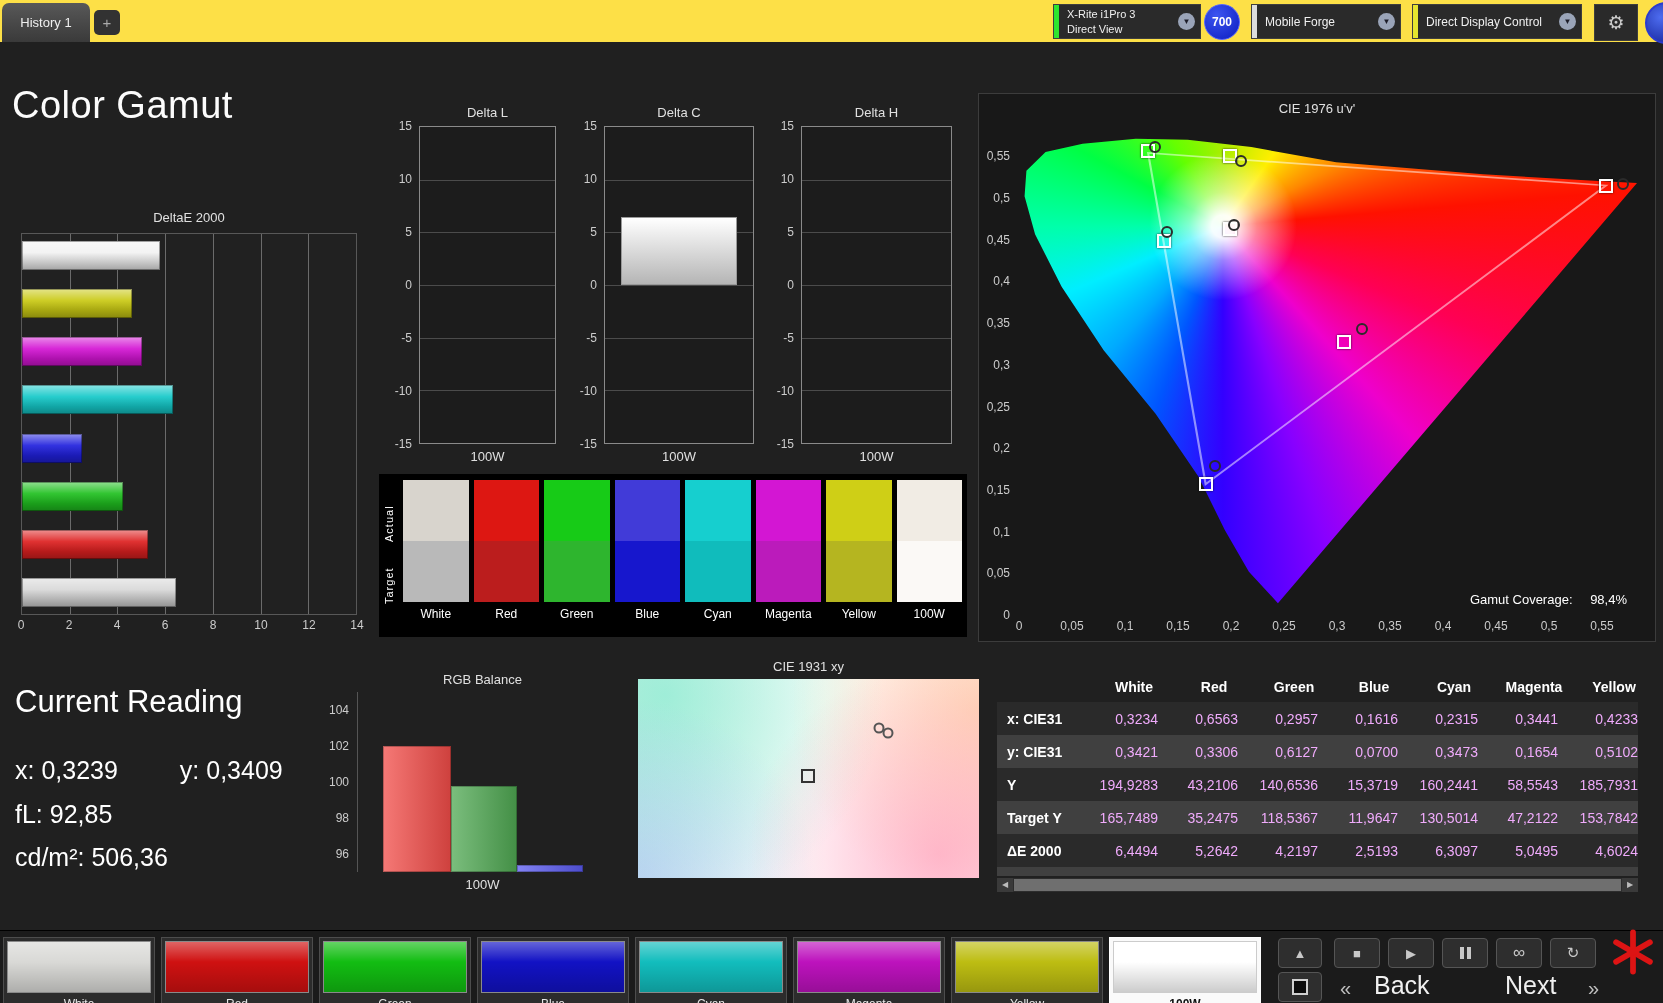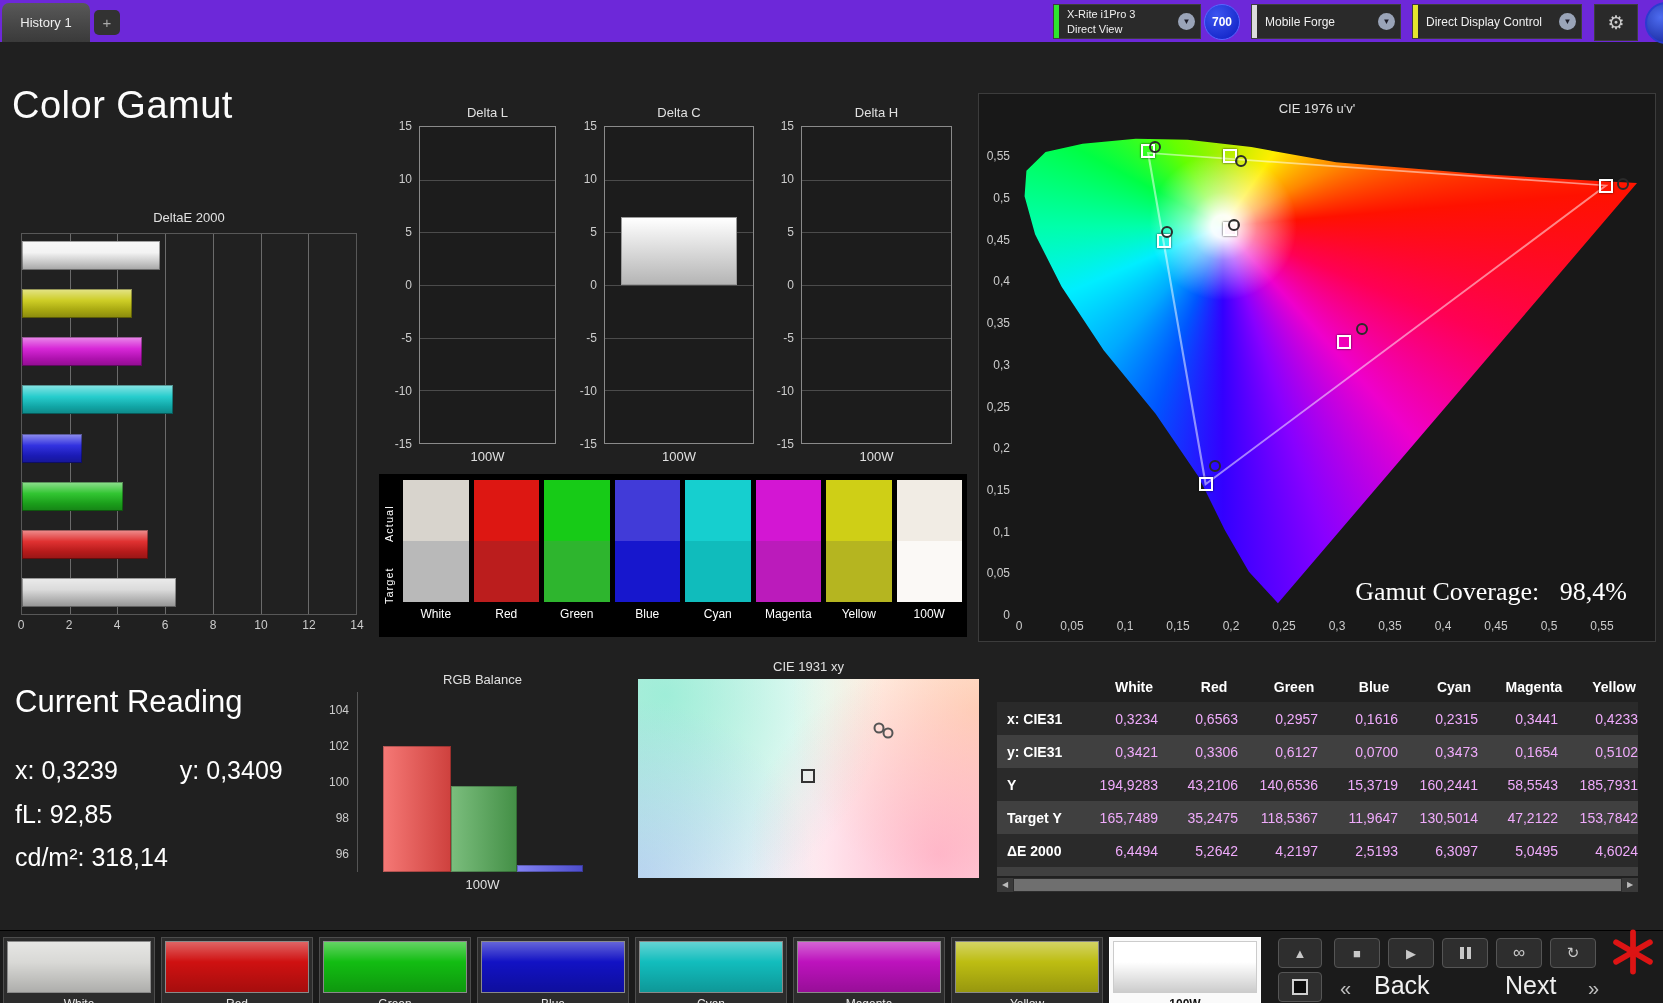--- a/index.html
+++ b/index.html
@@ -1,20 +1,20 @@
 <!DOCTYPE html>
 <html><head>
 <meta charset="utf-8">
 <style>
   html,body{margin:0;padding:0;background:#0d0d0d;}
   .app{position:relative;width:1663px;height:1003px;overflow:hidden;background:#202020;
        font-family:"Liberation Sans",sans-serif;color:#ddd;-webkit-font-smoothing:antialiased;}
 
   
-  .topbar{position:absolute;left:0;top:0;width:100%;height:42px;background:#6d28d9;}
+  .topbar{position:absolute;left:0;top:0;width:100%;height:42px;background:#fde047;}
   #tab-history{position:absolute;left:2px;top:3px;width:88px;height:39px;background:linear-gradient(#585858,#3a3a3a);
     border-radius:7px 7px 0 0;color:#f0f0f0;font-size:13px;display:flex;align-items:center;justify-content:center;}
   #tab-add{position:absolute;left:94px;top:10px;width:26px;height:25px;background:#323232;border-radius:5px;
     color:#aaa;font-size:15px;display:flex;align-items:center;justify-content:center;}
   .dd{position:absolute;top:4px;height:35px;background:#2a2a2a;border:1px solid #3e3e3e;display:flex;align-items:center;box-sizing:border-box;}
   .dd .accent{width:5px;align-self:stretch;}
   .accent.green{background:#2ee52e;} .accent.white{background:#dcdcdc;} .accent.yellow{background:#e5e52e;}
   .dd .dd-text{padding:0 8px;font-size:12px;color:#f0f0f0;white-space:nowrap;}
   .dd .two-line{display:flex;flex-direction:column;line-height:1.3;font-size:11px;padding:0 8px;color:#f0f0f0;}
   .dd .two-line .l1{font-weight:normal;}
@@ -80,21 +80,21 @@
     background:
       radial-gradient(circle at 33% 21%,rgba(255,255,255,.96) 0 2%,rgba(255,255,255,.5) 6%,rgba(255,255,255,0) 13%),
       conic-gradient(from 0deg at 33% 21%,#aaee00 0deg,#ffee00 35deg,#ff8800 62deg,#ff1100 85deg,#ff0055 112deg,#ee00cc 138deg,#8800ff 162deg,#3300ff 180deg,#0055ff 200deg,#00aaff 222deg,#00eeff 247deg,#00ffaa 270deg,#00ff44 298deg,#66ff00 330deg,#aaee00 360deg);}
   .tri-overlay{position:absolute;left:0;top:0;width:100%;height:100%;}
   .mk-square{position:absolute;width:10px;height:10px;border:2px solid #fff;transform:translate(-50%,-50%);box-shadow:0 0 2px rgba(0,0,0,.8);}
   .mk-circle{position:absolute;width:8px;height:8px;border:2px solid #2b2b2b;border-radius:50%;transform:translate(-50%,-50%);}
   #uv-ylabels{position:absolute;left:0;top:29px;width:36px;height:492px;font-size:12px;color:#ccc;}
   #uv-ylabels span{position:absolute;right:5px;transform:translateY(-50%);}
   #uv-xlabels{position:absolute;left:40px;top:525px;width:618px;height:16px;font-size:12px;color:#ccc;}
   #uv-xlabels span{position:absolute;transform:translateX(-50%);}
-  #coverage{position:absolute;right:28px;bottom:34px;font-size:26px;color:#fff;font-family:Liberation Serif, serif;}
+  #coverage{position:absolute;right:28px;bottom:34px;font-size:13px;color:#fff;}
   #coverage .cov-val{margin-left:14px;}
 
   
   #current-reading{position:absolute;left:15px;top:684px;color:#fff;}
   .cr-title{font-size:31px;margin-bottom:36px;}
   .cr-xy{display:flex;gap:62px;font-size:25px;margin-bottom:15px;}
   .cr-line{font-size:25px;margin-bottom:14px;}
 
   
   #rgb-balance{position:absolute;left:317px;top:672px;width:291px;}
@@ -409,21 +409,21 @@
     </div>
   </section>
 
   <section id="current-reading">
     <div class="cr-title">Current Reading</div>
     <div class="cr-xy">
       <span>x: 0,3239</span>
       <span>y: 0,3409</span>
     </div>
     <div class="cr-line">fL: 92,85</div>
-    <div class="cr-line">cd/m²: 318,14</div>
+    <div class="cr-line">cd/m²: 506,36</div>
   </section>
 
   <section id="rgb-balance">
     <div class="chart-title">RGB Balance</div>
     <div class="rgb-row">
       <div id="rgb-ylabels">
           <span style="top: 10%;">104</span>
           <span style="top: 30%;">102</span>
           <span style="top: 50%;">100</span>
           <span style="top: 70%;">98</span>

